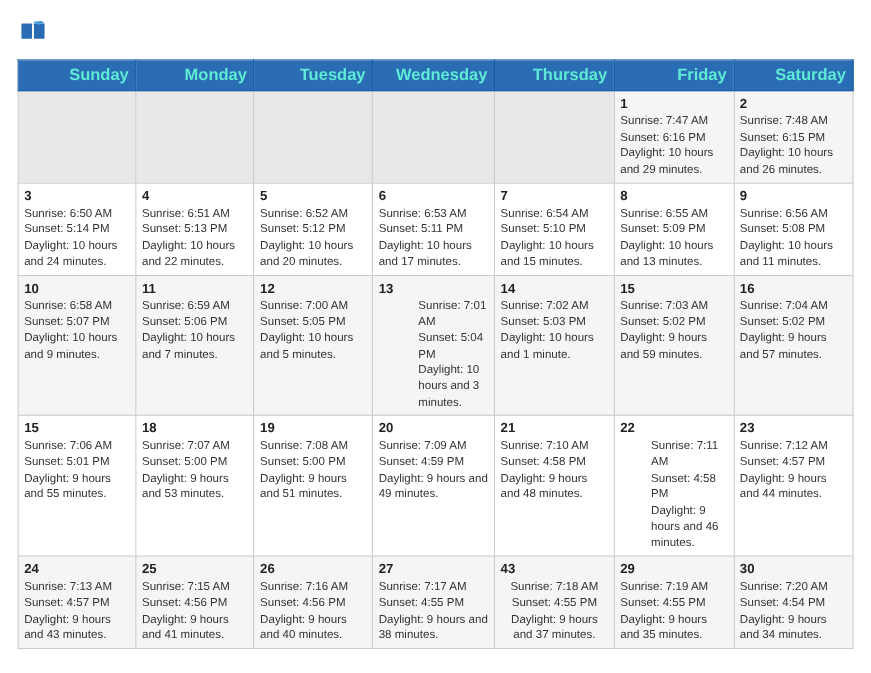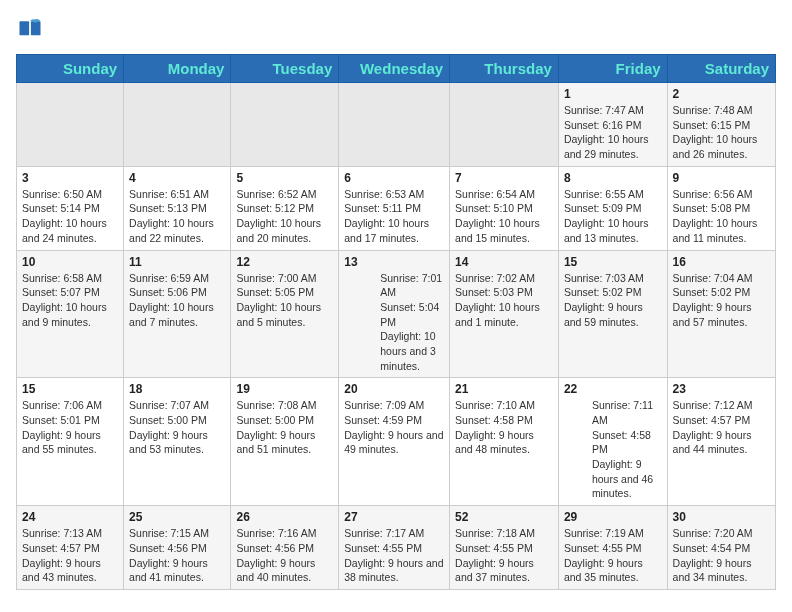--- a/index.html
+++ b/index.html
@@ -292,22 +292,22 @@
 Sunset: 4:56 PM
 Daylight: 9 hours and 40 minutes.</div>
         </td>
         <td>
           <span class="day-num">27</span>
           <div class="day-info" style="white-space: pre-line;">Sunrise: 7:17 AM
 Sunset: 4:55 PM
 Daylight: 9 hours and 38 minutes.</div>
         </td>
         <td>
-          <span class="day-num">52</span>
-          <div class="day-info" style="white-space: pre-line;">Sunrise: 7:18 AM
+          <span class="day-num">43</span>
+          <div class="day-info" style="white-space: pre-line; text-align: center;">Sunrise: 7:18 AM
 Sunset: 4:55 PM
 Daylight: 9 hours and 37 minutes.</div>
         </td>
         <td>
           <span class="day-num">29</span>
           <div class="day-info" style="white-space: pre-line;">Sunrise: 7:19 AM
 Sunset: 4:55 PM
 Daylight: 9 hours and 35 minutes.</div>
         </td>
         <td>

